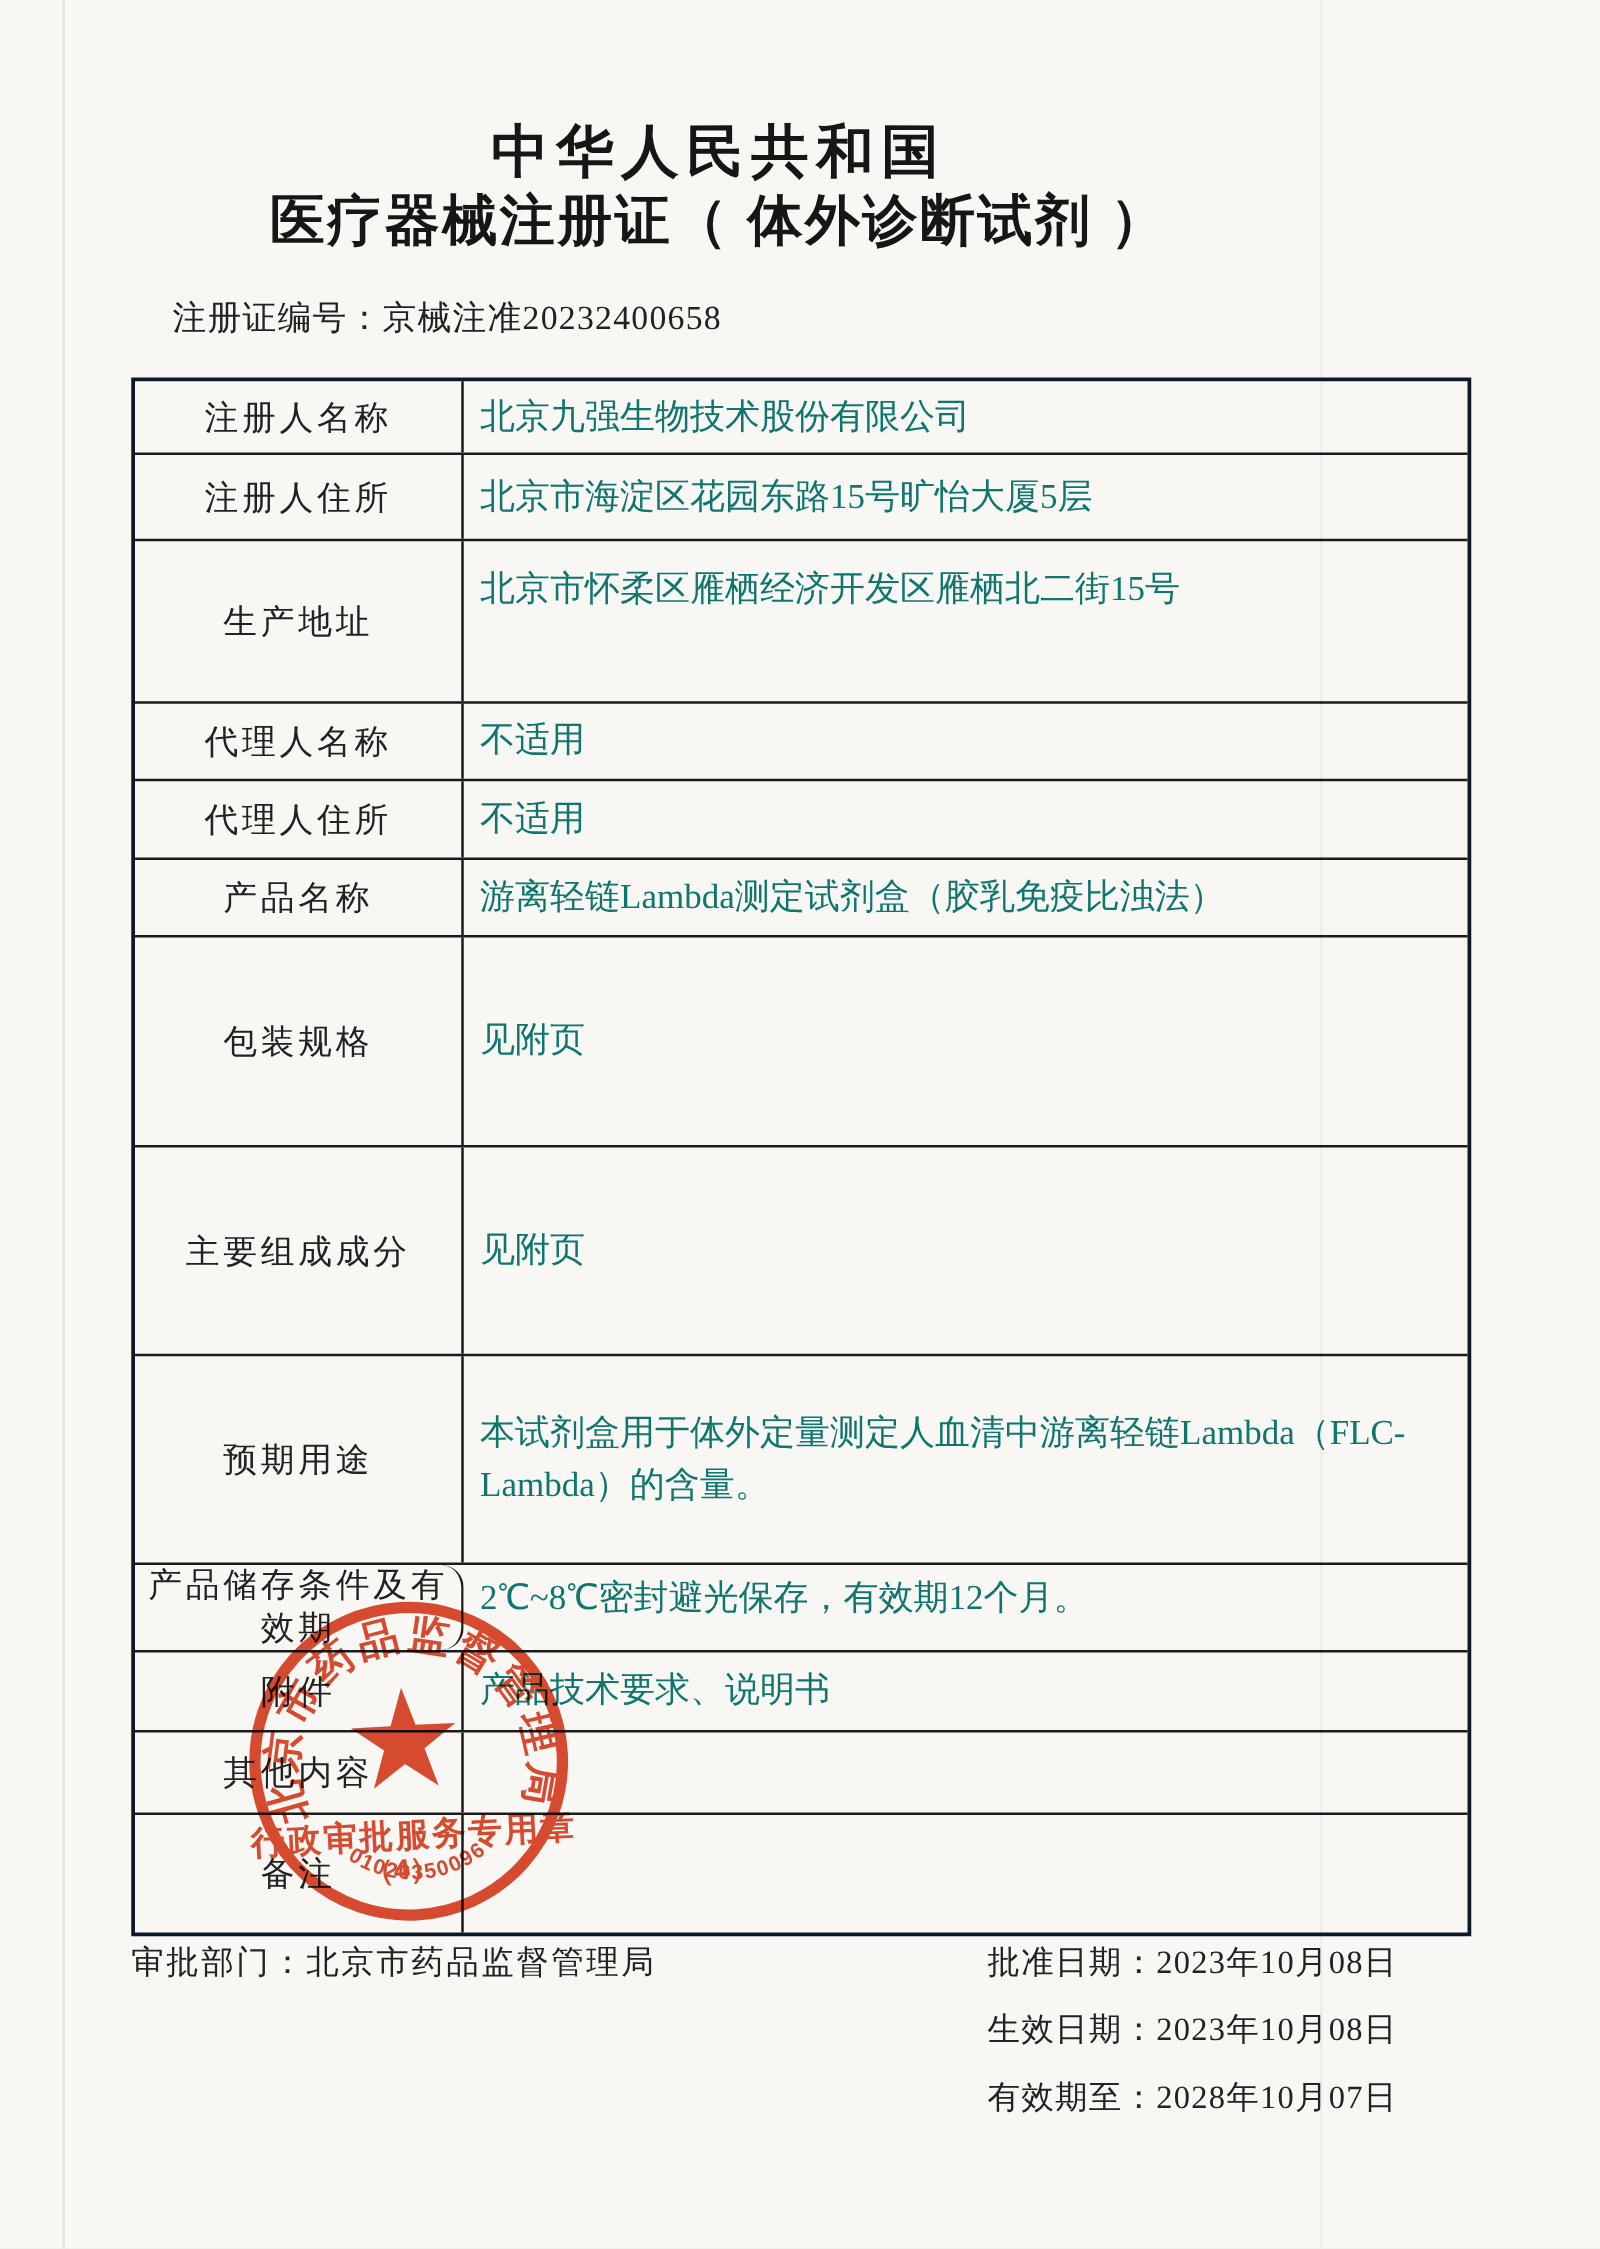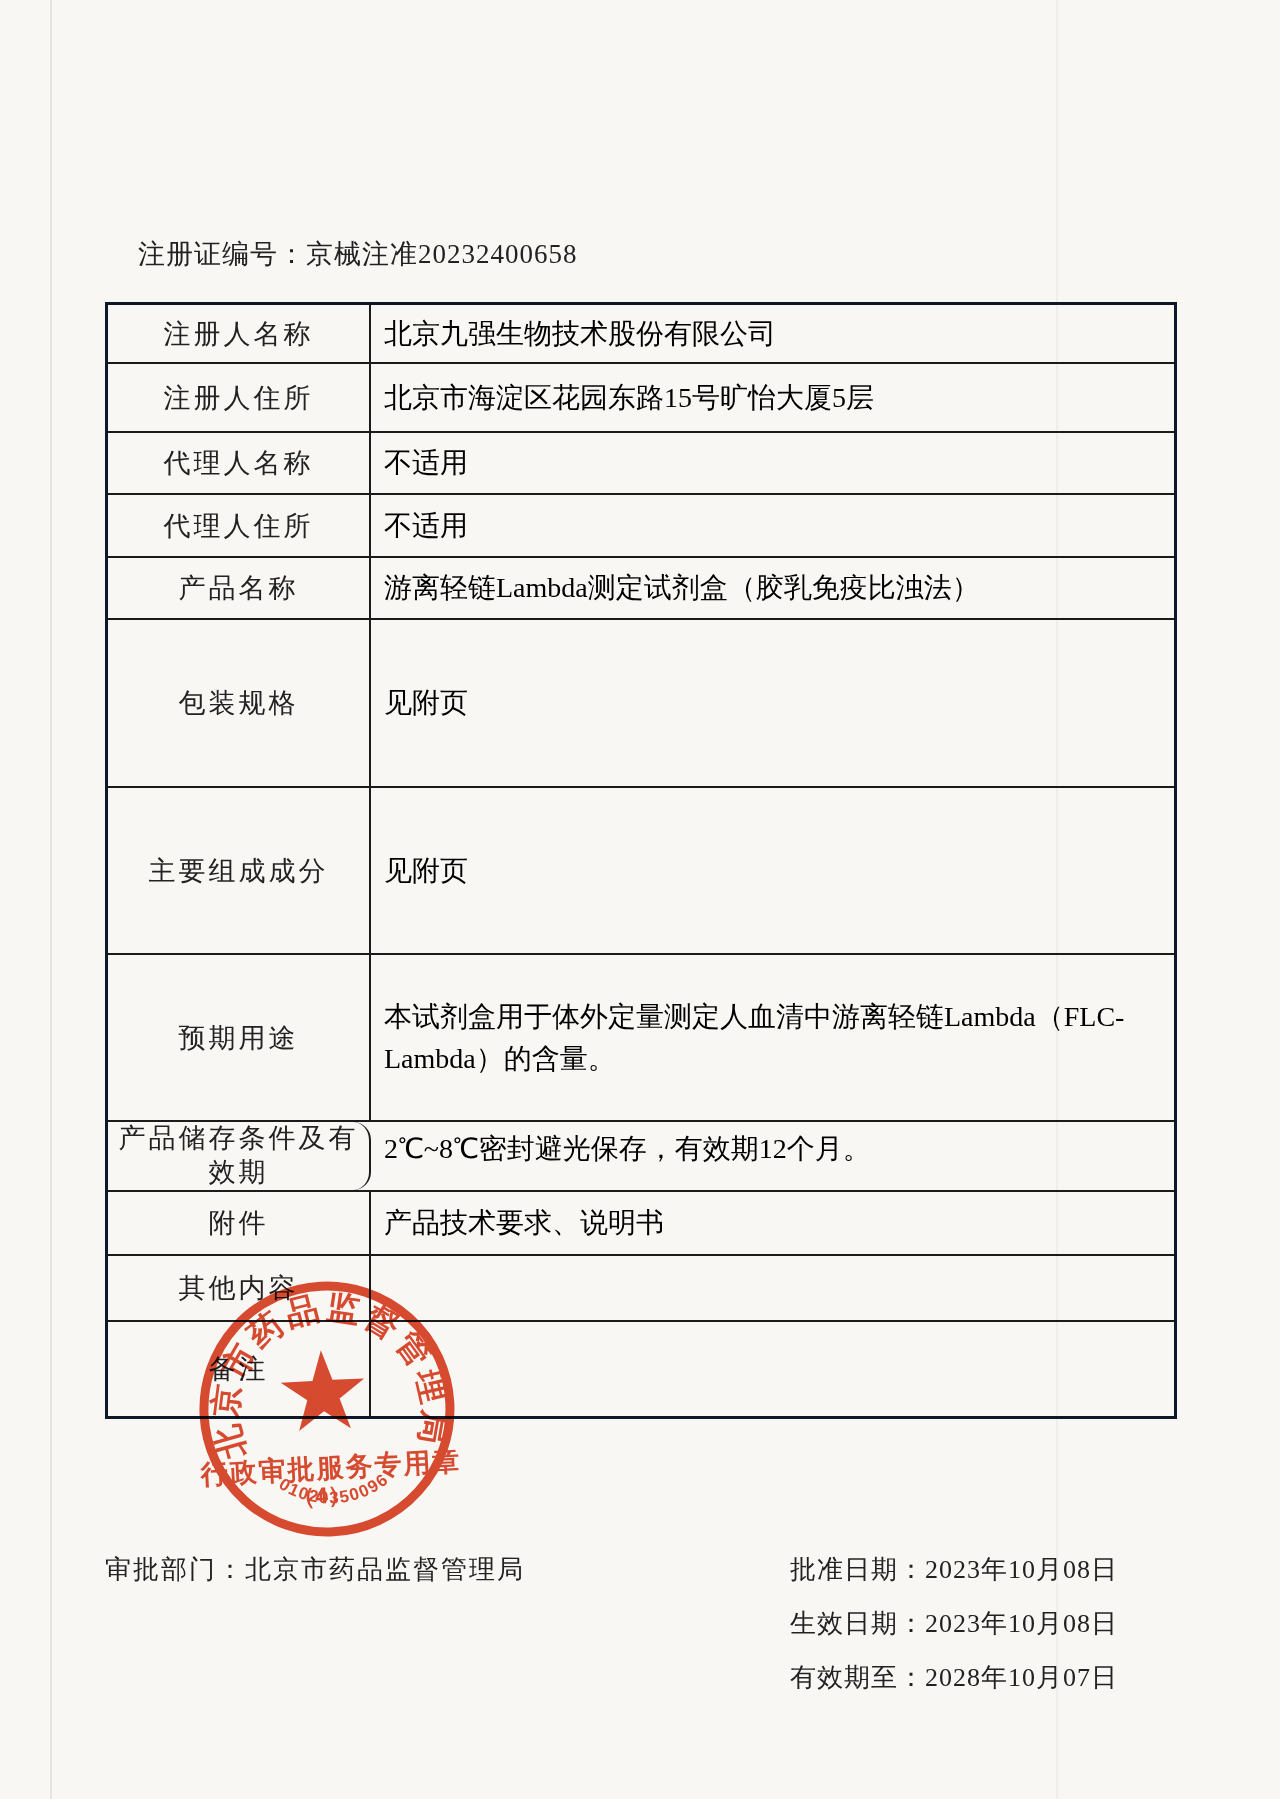--- a/index.html
+++ b/index.html
@@ -46,21 +46,21 @@
     font-size:27px; letter-spacing:3px;
     padding:2px 4px; box-sizing:border-box;
     color:#222;
   }
   .cell-value {
     flex:1;
     display:flex; flex-direction:column; justify-content:center;
     padding:2px 13px;
     font-size:28px; line-height:1.5;
     box-sizing:border-box;
-    color:#000000;
+    color:#0f766e;
   }
   .footer-dept {
     position:absolute; top:1552px; left:105px;
     font-size:26px; letter-spacing:2px; color:#222;
   }
   .footer-dates {
     position:absolute; top:1552px; left:790px;
     font-size:26px; letter-spacing:1px; color:#222;
   }
   .footer-dates div { margin-bottom:19px; }
@@ -73,40 +73,52 @@
   }
   .seal text { font-family:"Liberation Sans", sans-serif; font-weight:700; }
 </style>
 </head>
 <body>
 
 <div class="page">
   <div class="scan-edge-left"></div>
   <div class="scan-edge-mid"></div>
 
+  <div class="title-block">
+    <div class="title-line1">中华人民共和国</div>
+    <div class="title-line2">医疗器械注册证（ 体外诊断试剂 ）</div>
+  </div>
 
   <div class="regno">
     <span>注册证编号：</span><span>京械注准20232400658</span>
   </div>
 
   <div class="cert-table">
     <div class="row" style="height:59px">
       <div class="cell-label">
           <span>注册人名称</span>
         </div>
       <div class="cell-value">
           <span>北京九强生物技术股份有限公司</span>
         </div>
     </div>
     <div class="row" style="height:69px">
       <div class="cell-label">
           <span>注册人住所</span>
         </div>
       <div class="cell-value">
           <span>北京市海淀区花园东路15号旷怡大厦5层</span>
+        </div>
+    </div>
+    <div class="row" style="height:130px">
+      <div class="cell-label">
+          <span>生产地址</span>
+        </div>
+      <div class="cell-value" style="justify-content:flex-start; padding-top:18px;">
+          <span>北京市怀柔区雁栖经济开发区雁栖北二街15号</span>
         </div>
     </div>
     <div class="row" style="height:62px">
       <div class="cell-label">
           <span>代理人名称</span>
         </div>
       <div class="cell-value">
           <span>不适用</span>
         </div>
     </div>

